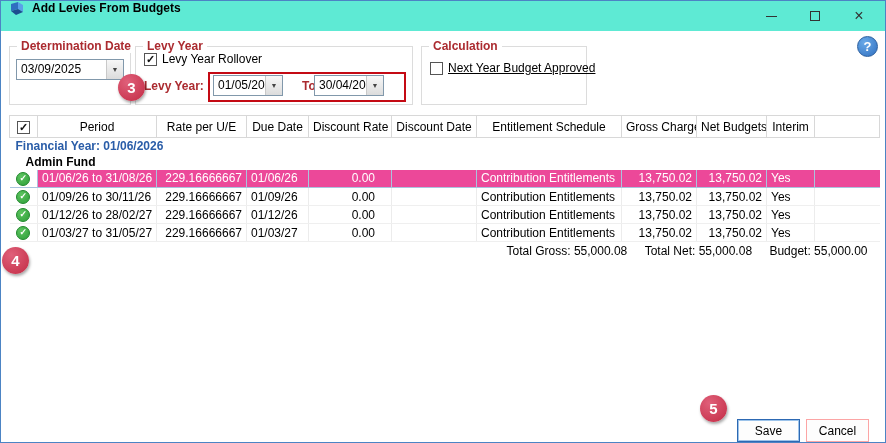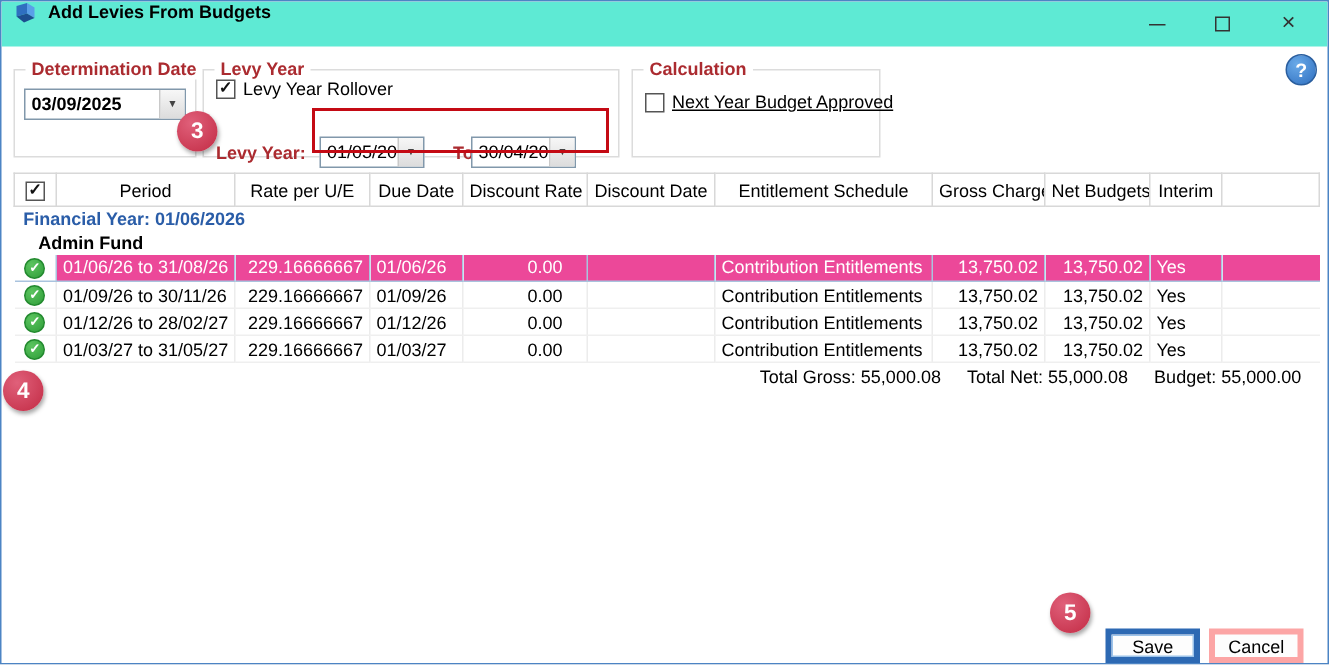--- a/index.html
+++ b/index.html
@@ -34,30 +34,30 @@
     color:#ab2b30; font-weight:600; font-size:12px; white-space:nowrap; }
   .grp-det  { left:8px;   top:45px; width:122px; height:59px; }
   .grp-levy { left:134px; top:45px; width:278px; height:59px; }
   .grp-calc { left:420px; top:45px; width:166px; height:59px; }
 
   .combo { display:flex; align-items:stretch; border:1px solid #8198ab; background:#fff; height:21px; }
   .combo .val { flex:1; padding:2px 4px; white-space:nowrap; overflow:hidden; }
   .combo .dd { width:17px; border-left:1px solid #c9c9c9; background:linear-gradient(#f7f7f7,#dcdcdc);
     display:flex; align-items:center; justify-content:center; font-size:7px; color:#444; }
 
-  .det-combo { position:absolute; left:6px; top:12px; width:108px;font-weight:bold; }
+  .det-combo { position:absolute; left:6px; top:12px; width:108px; }
 
   .check-row { position:absolute; display:flex; align-items:center; gap:5px; white-space:nowrap; }
   .cb { width:13px; height:13px; border:1px solid #555; background:#fff; display:inline-flex;
     align-items:center; justify-content:center; font-size:11px; font-weight:bold; color:#111; line-height:1; flex:0 0 13px; }
 
   .rollover-row { left:8px; top:5px; }
   .calc-row { left:8px; top:14px;text-decoration:underline; }
 
-  .levy-fields { position:absolute; left:0; top:28px; width:100%; height:24px;margin-top:16px; }
+  .levy-fields { position:absolute; left:0; top:28px; width:100%; height:24px; }
   .red-label { color:#ab2b30; font-weight:600; position:absolute; top:4px; white-space:nowrap; }
   .lbl-levyyear { left:8px; }
   .lbl-to { left:166px; }
   .combo-from { position:absolute; left:77px;  top:0; width:70px; }
   .combo-to   { position:absolute; left:178px; top:0; width:70px; }
 
   
   .red-rect { position:absolute; left:207px; top:71px; width:198px; height:30px;
     border:2px solid #c40a14; z-index:6; pointer-events:none; }
 
@@ -93,21 +93,21 @@
   .rowcheck { display:inline-flex; width:14px; height:14px; border-radius:50%;
     background:radial-gradient(circle at 35% 30%, #5cc45f, #2e9e39);
     border:1px solid #238a2f; color:#fff; font-size:9px; font-weight:bold;
     align-items:center; justify-content:center; line-height:1; vertical-align:middle; }
 
   tr.totals-row td { text-align:right; font-weight:normal; padding-right:12px; height:19px; }
   tr.totals-row td span { margin-left:14px; }
 
   
   .btn { position:absolute; top:418px; height:23px; width:63px; font-family:"Liberation Sans", sans-serif;
-    font-size:12px; background:#fdfdfd; border:4px solid #fca5a5; color:#000; }
+    font-size:12px; background:#fdfdfd; border:1px solid #fca5a5; color:#000; }
   .btn-save { left:736px; border-color:#2d69b3; box-shadow:inset 0 0 0 1px #9cc3ea; }
   .btn-cancel { left:805px; }
 </style>
 </head>
 <body>
 
 <div class="window">
 
   <div class="titlebar">
     <span class="app-icon">

